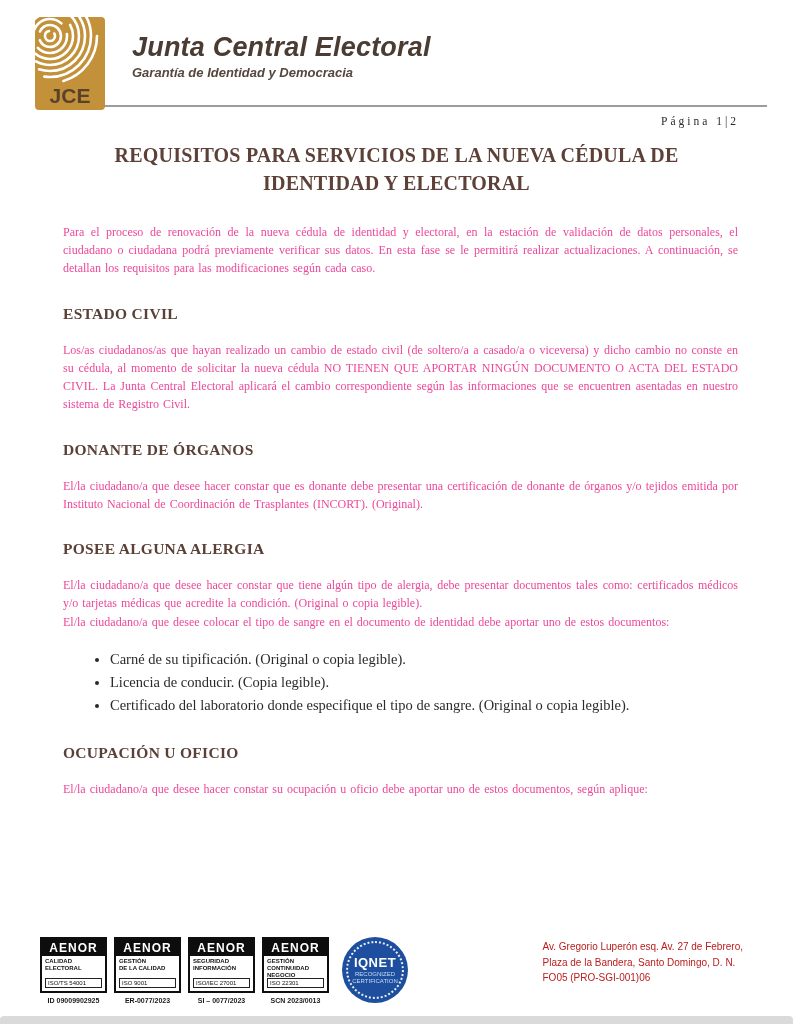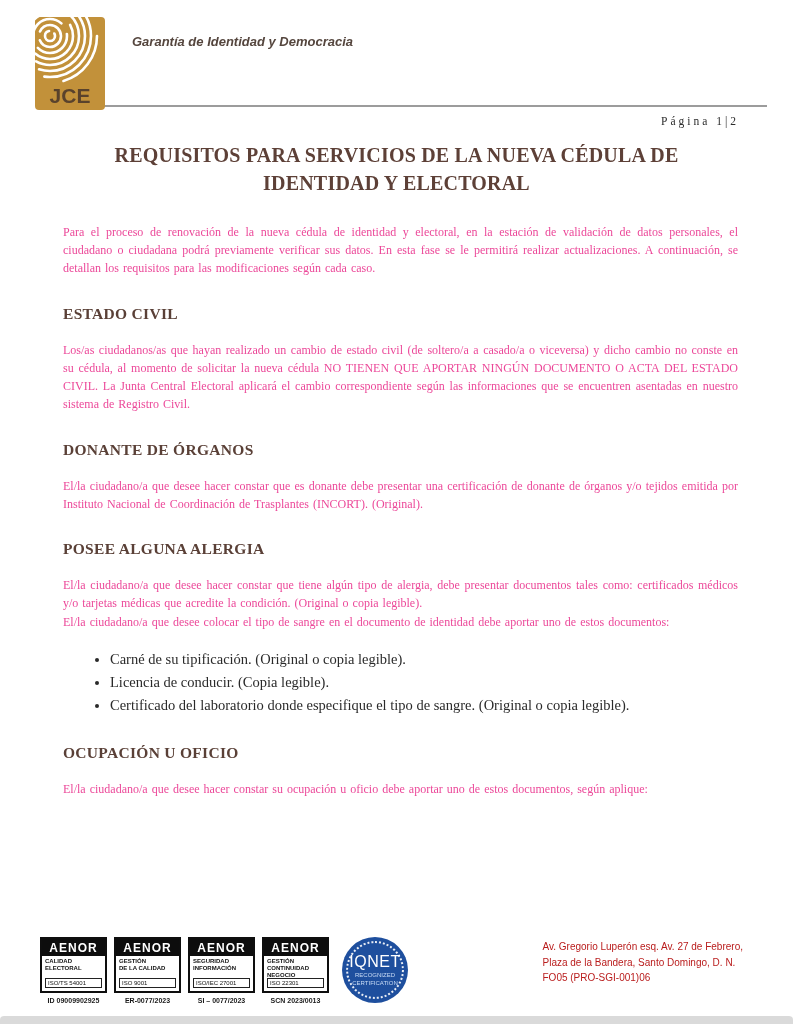--- a/index.html
+++ b/index.html
@@ -81,22 +81,22 @@
   .iqnet {
     width: 66px; height: 66px; border-radius: 50%; background: #1e4f9e;
     margin-left: 6px; position: relative; flex-shrink: 0;
     display: flex; flex-direction: column; align-items: center; justify-content: center;
   }
   .iqnet::before {
     content: ""; position: absolute; inset: 4px; border-radius: 50%;
     border: 2px dotted rgba(255,255,255,.9);
   }
   .iqnet-name {
-    color: #fff; font-family: "Liberation Sans", sans-serif; font-weight: normal;
-    font-size: 16px; letter-spacing: .5px; z-index: 1;
+    color: #fff; font-family: "Liberation Sans", sans-serif; font-weight: bold;
+    font-size: 13px; letter-spacing: .5px; z-index: 1;
   }
   .iqnet-sub {
     color: #c9dcf6; font-family: "Liberation Sans", sans-serif; font-size: 6px;
     line-height: 1.2; text-align: center; white-space: pre-line; z-index: 1; margin-top: 1px;
   }
 
   .footer-address {
     margin-left: auto; 
     font-family: "Liberation Sans", sans-serif; font-size: 10px;
     color: #b91c1c; line-height: 1.55; padding-top: 2px;
@@ -121,20 +121,21 @@
         <circle cx="16" cy="20" r="17" stroke-dasharray="40 12"></circle>
         <circle cx="16" cy="20" r="23" stroke-dasharray="52 14"></circle>
         <circle cx="16" cy="20" r="29" stroke-dasharray="60 18"></circle>
         <circle cx="16" cy="20" r="35" stroke-dasharray="66 24"></circle>
         <circle cx="16" cy="20" r="41" stroke-dasharray="70 34"></circle>
         <circle cx="16" cy="20" r="47" stroke-dasharray="60 46"></circle>
       </g>
       <text x="36" y="87" text-anchor="middle" font-family="Liberation Sans, sans-serif" font-weight="bold" font-size="21" fill="#59422c">JCE</text>
     </svg>
     <div class="brand">
+      <div class="brand-name">Junta Central Electoral</div>
       <div class="brand-tagline">Garantía de Identidad y Democracia</div>
     </div>
   </div>
 
   <hr class="header-rule">
 
   <div class="page-label">Página 1|2</div>
 
   <h1 class="doc-title">REQUISITOS PARA SERVICIOS DE LA NUEVA CÉDULA DE IDENTIDAD Y ELECTORAL</h1>
 

